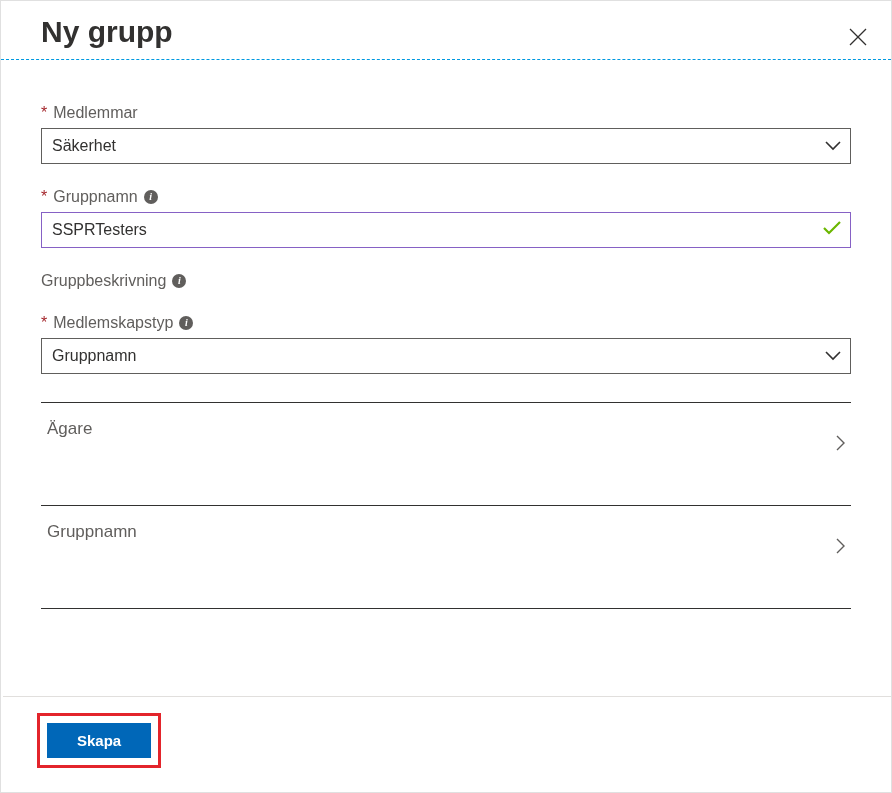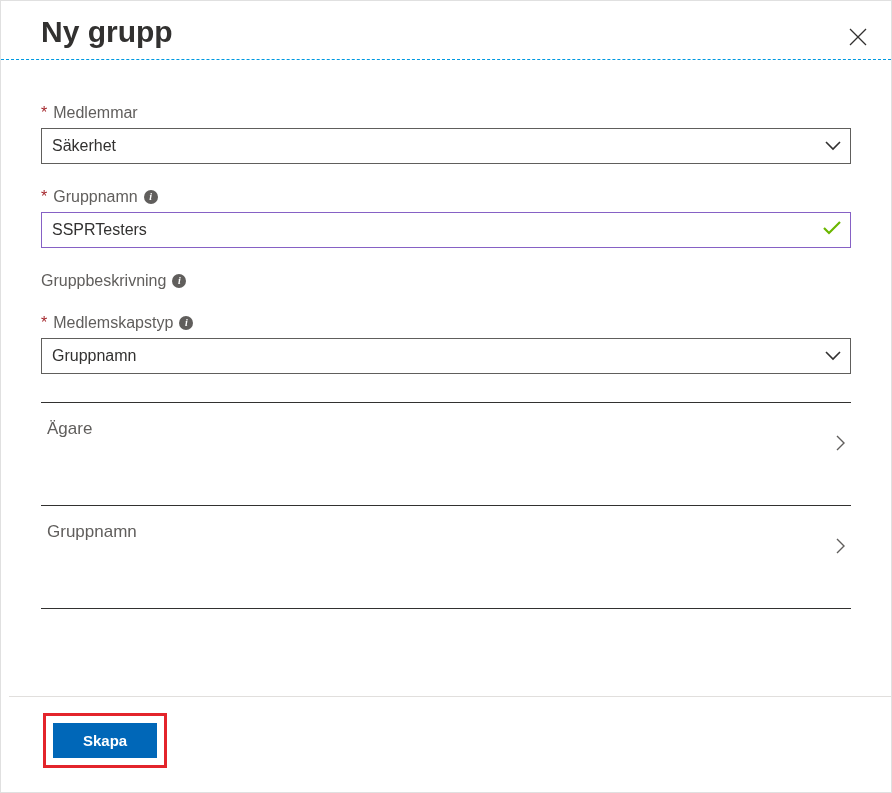--- a/index.html
+++ b/index.html
@@ -142,21 +142,21 @@
       padding-left: 6px;
     }
     .chevron-right {
       color: #605e5c;
       padding-right: 6px;
       padding-top: 16px;
     }
     .footer {
       position: absolute;
       bottom: 0;
-      left: 8px;
+      left: 2px;
       right: 0;
       border-top: 1px solid #e1dfdd;
       padding: 16px 34px 24px 34px;
     }
     .create-button-wrapper {
       display: inline-block;
       border: 3px solid #e3242b;
       padding: 7px;
     }
     .create-button {

